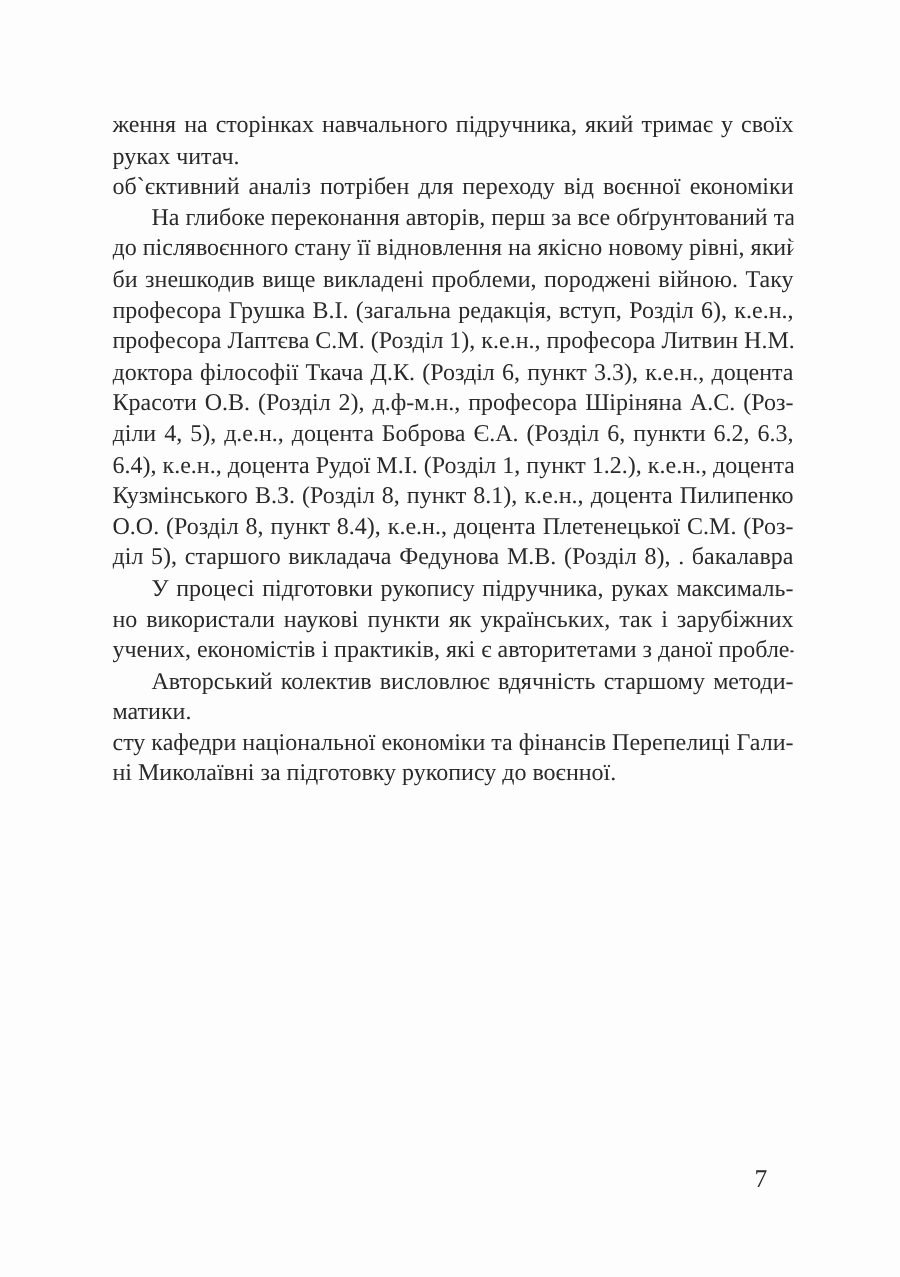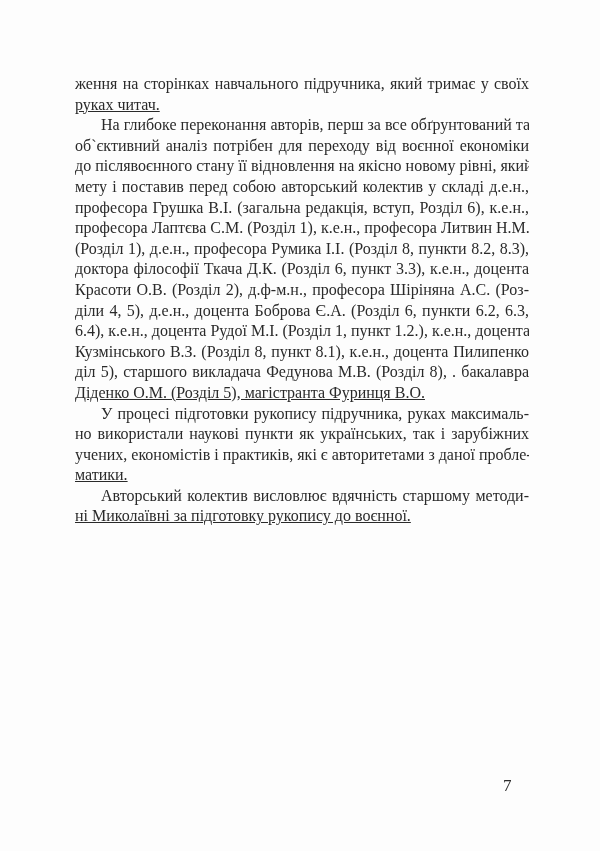--- a/index.html
+++ b/index.html
@@ -2,47 +2,47 @@
 <html><head>
 <meta charset="utf-8">
 <style>
   html, body { margin: 0; padding: 0; background: #ffffff; }
   body { width: 600px; height: 851px; position: relative; overflow: hidden; }
   .page { position: absolute; left: 0; top: 0; width: 600px; height: 851px; background: #fdfdfd; }
   .text { position: absolute; left: 75px; top: 74px; width: 454px;
           font-family: "Liberation Serif", serif; font-size: 16px; color: #2a2a2a; }
   .line { height: 20.6px; line-height: 20.6px; white-space: nowrap;
           text-align: justify; text-align-last: justify; overflow: hidden; }
-  .line.last { text-align-last: left; text-decoration: underline; }
+  .line.last { text-align-last: left; }
   .line.indent { padding-left: 26px; }
   .page-number { position: absolute; left: 503px; top: 776px;
           font-family: "Liberation Serif", serif; font-size: 17px; color: #2a2a2a; }
 </style>
 </head>
 <body>
 
 <div class="page">
   <div class="text">
     <div class="line">ження на сторінках навчального підручника, який тримає у своїх</div>
     <div class="line last">руках читач.</div>
+    <div class="line">об`єктивний аналіз потрібен для переходу від воєнної економіки</div>
     <div class="line indent">На глибоке переконання авторів, перш за все обґрунтований та</div>
-    <div class="line">об`єктивний аналіз потрібен для переходу від воєнної економіки</div>
     <div class="line">до післявоєнного стану її відновлення на якісно новому рівні, який</div>
-    <div class="line">мету і поставив перед собою авторський колектив у складі д.е.н.,</div>
+    <div class="line">би знешкодив вище викладені проблеми, породжені війною. Таку</div>
     <div class="line">професора Грушка В.І. (загальна редакція, вступ, Розділ 6), к.е.н.,</div>
     <div class="line">професора Лаптєва С.М. (Розділ 1), к.е.н., професора Литвин Н.М.</div>
-    <div class="line">(Розділ 1), д.е.н., професора Румика І.І. (Розділ 8, пункти 8.2, 8.3),</div>
     <div class="line">доктора філософії Ткача Д.К. (Розділ 6, пункт 3.3), к.е.н., доцента</div>
     <div class="line">Красоти О.В. (Розділ 2), д.ф-м.н., професора Шіріняна А.С. (Роз-</div>
     <div class="line">діли 4, 5), д.е.н., доцента Боброва Є.А. (Розділ 6, пункти 6.2, 6.3,</div>
     <div class="line">6.4), к.е.н., доцента Рудої М.І. (Розділ 1, пункт 1.2.), к.е.н., доцента</div>
     <div class="line">Кузмінського В.З. (Розділ 8, пункт 8.1), к.е.н., доцента Пилипенко</div>
+    <div class="line">О.О. (Розділ 8, пункт 8.4), к.е.н., доцента Плетенецької С.М. (Роз-</div>
     <div class="line">діл 5), старшого викладача Федунова М.В. (Розділ 8), . бакалавра</div>
-    <div class="line last">Діденко О.М. (Розділ 5), магістранта Фуринця В.О.</div>
     <div class="line indent">У процесі підготовки рукопису підручника, руках максималь-</div>
     <div class="line">но використали наукові пункти як українських, так і зарубіжних</div>
     <div class="line">учених, економістів і практиків, які є авторитетами з даної пробле-</div>
+    <div class="line indent">Авторський колектив висловлює вдячність старшому методи-</div>
     <div class="line last">матики.</div>
-    <div class="line indent">Авторський колектив висловлює вдячність старшому методи-</div>
+    <div class="line">сту кафедри національної економіки та фінансів Перепелиці Гали-</div>
     <div class="line last">ні Миколаївні за підготовку рукопису до воєнної.</div>
   </div>
   <div class="page-number">7</div>
 </div>
 
 </body></html>

